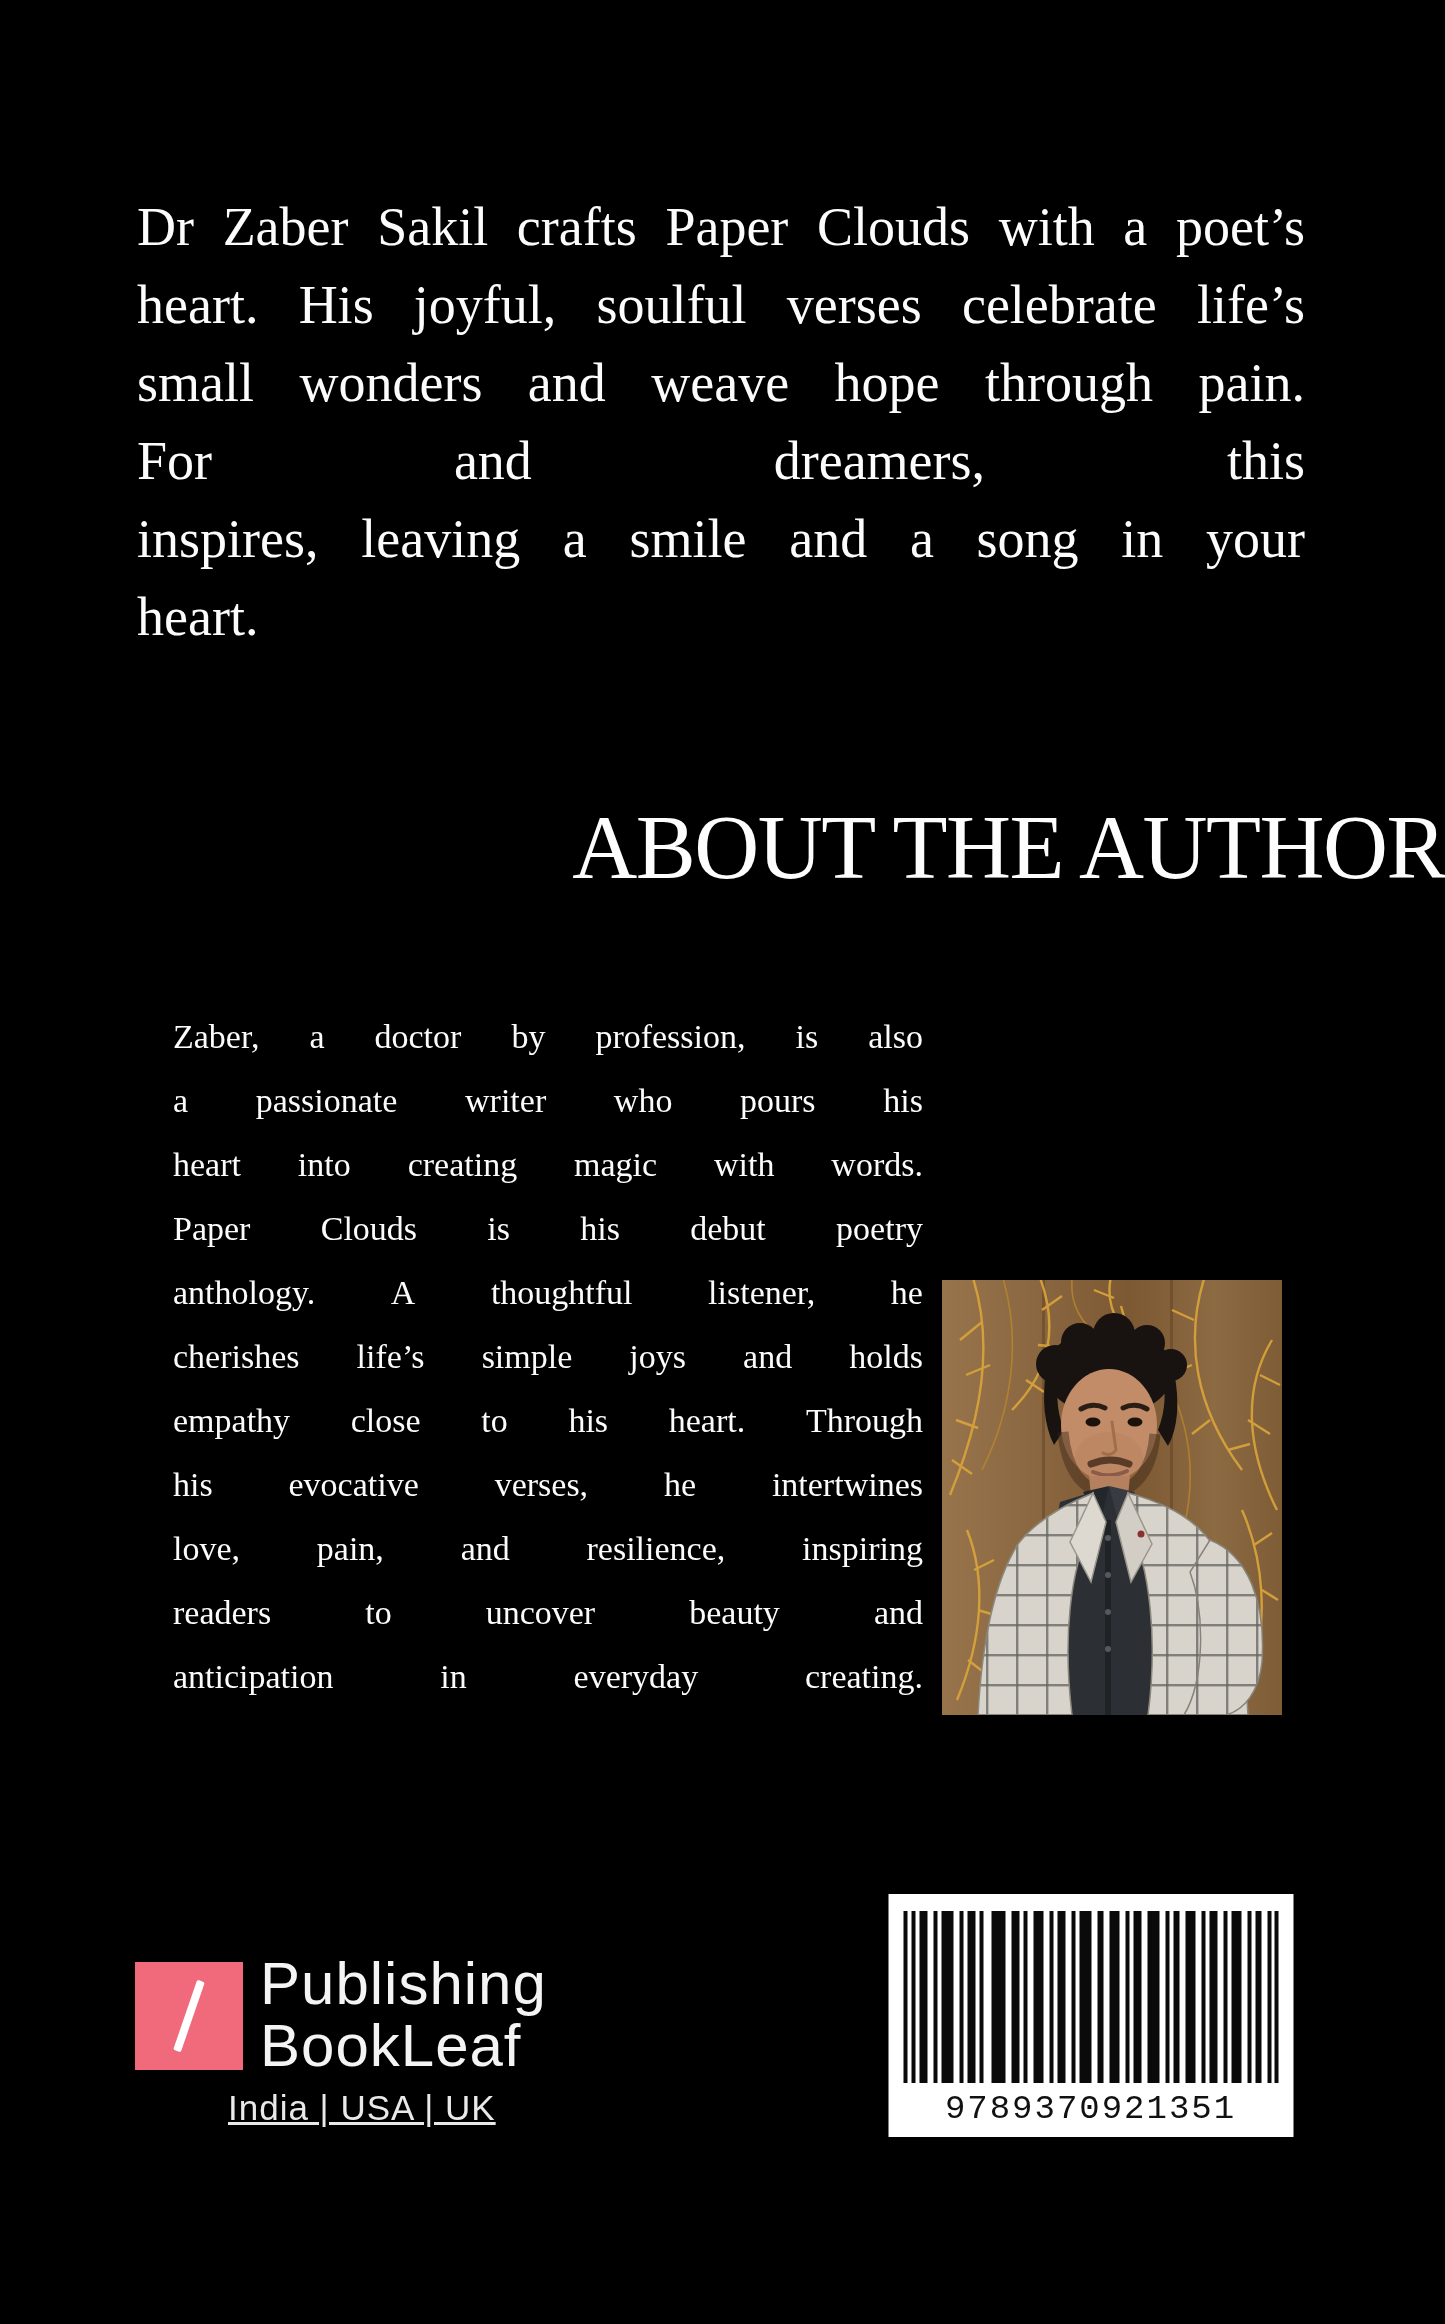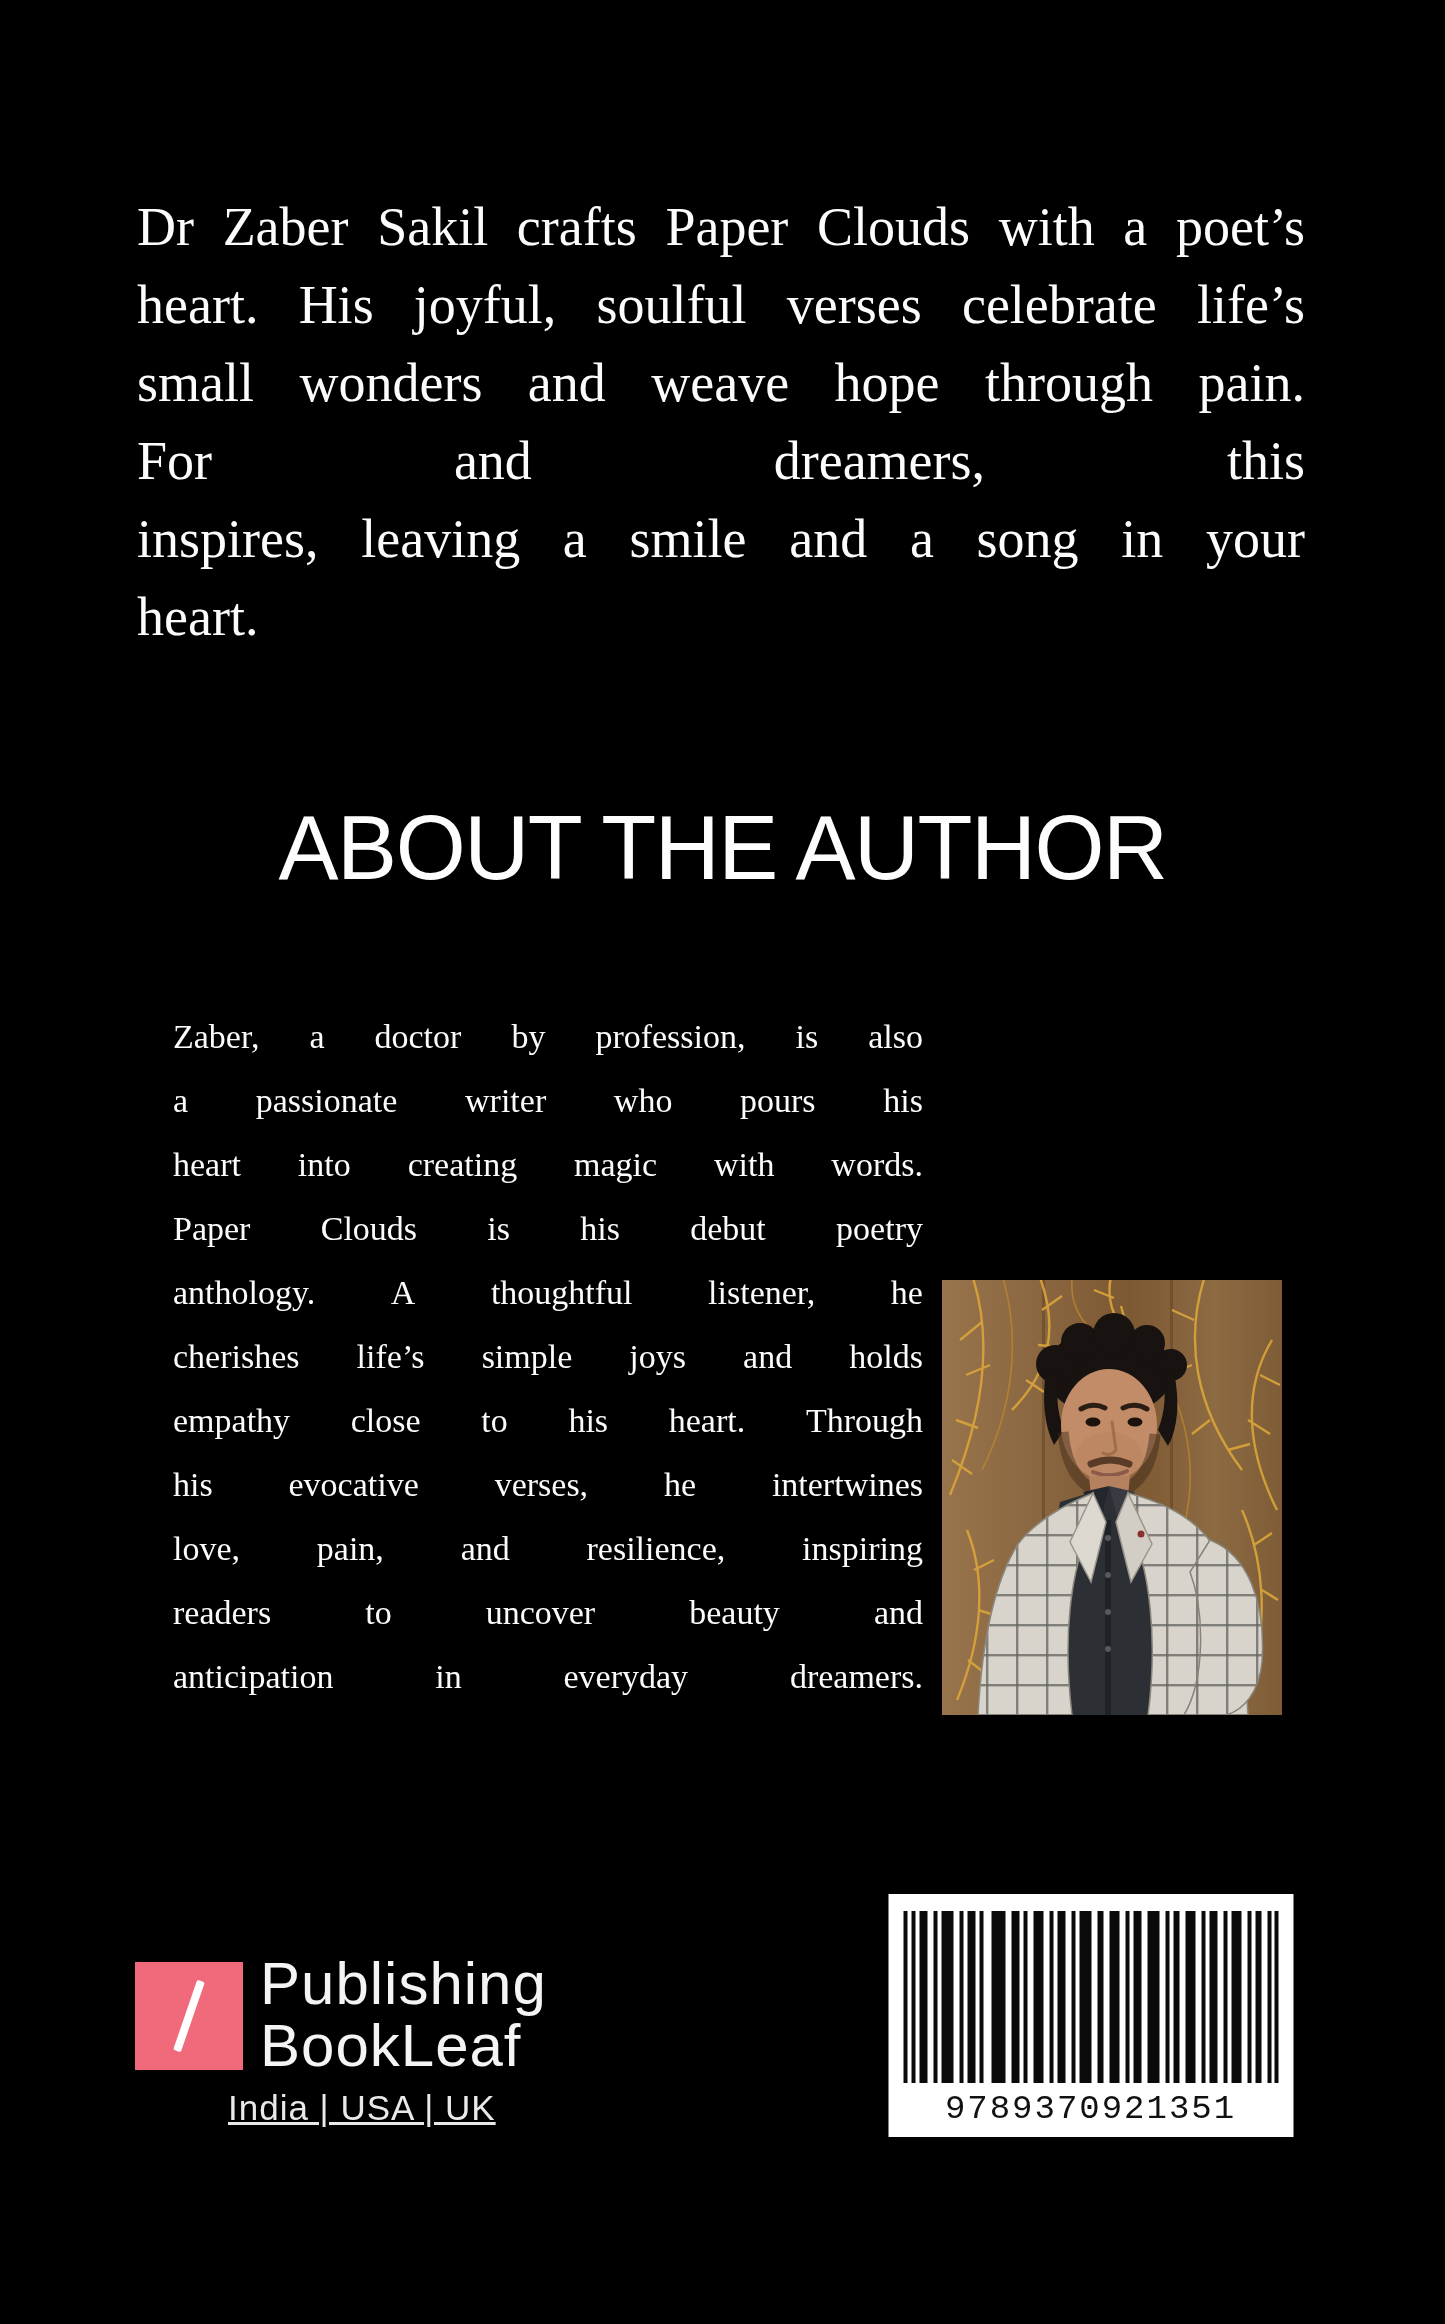--- a/index.html
+++ b/index.html
@@ -12,23 +12,23 @@
     color:#fcfcfc;
   }
   .abs{position:absolute;}
   
   .jline{display:flex;justify-content:space-between;flex-wrap:nowrap;white-space:nowrap;}
   .jline span{flex:0 1 auto;}
   .plainline{text-align:left;white-space:nowrap;}
   .blurb{left:137px;top:188px;width:1168px;font-size:54px;line-height:78px;}
   .bio{left:173px;top:1005px;width:750px;font-size:34px;line-height:64px;}
   .about-heading{
-    left:0;right:0;top:800px;text-align:center;
+    left:0;right:0;top:800px;text-align:right;
     font-size:90px;line-height:96px;letter-spacing:-1.5px;
-    font-family:Liberation Sans, sans-serif;color:#fdfdfd;
+    font-family:Liberation Serif, serif;color:#fdfdfd;
   }
   .photo-frame{left:942px;top:1280px;width:340px;height:435px;}
   .photo-frame svg{display:block;width:100%;height:100%;}
   
   .logo-square{
     left:135px;top:1962px;width:108px;height:108px;
     background:#f06a7b;
   }
   .logo-slash{
     position:absolute;left:50px;top:17px;width:8px;height:74px;
@@ -180,21 +180,21 @@
       <span>readers</span>
       <span>to</span>
       <span>uncover</span>
       <span>beauty</span>
       <span>and</span>
     </div>
   <div class="jline">
       <span>anticipation</span>
       <span>in</span>
       <span>everyday</span>
-      <span>dreamers.</span>
+      <span>creating.</span>
     </div>
 </div>
 
 <div class="abs photo-frame" role="img" aria-label="Portrait of the author in a light checked blazer and dark shirt against a brown wall with golden branch pattern">
   <svg viewBox="0 0 340 435" preserveAspectRatio="none">
     <defs>
       <linearGradient id="wallGrad" x1="0" y1="0" x2="1" y2="0">
         <stop offset="0" stop-color="#97744c"></stop>
         <stop offset="0.3" stop-color="#8a6640"></stop>
         <stop offset="0.55" stop-color="#7c5833"></stop>

